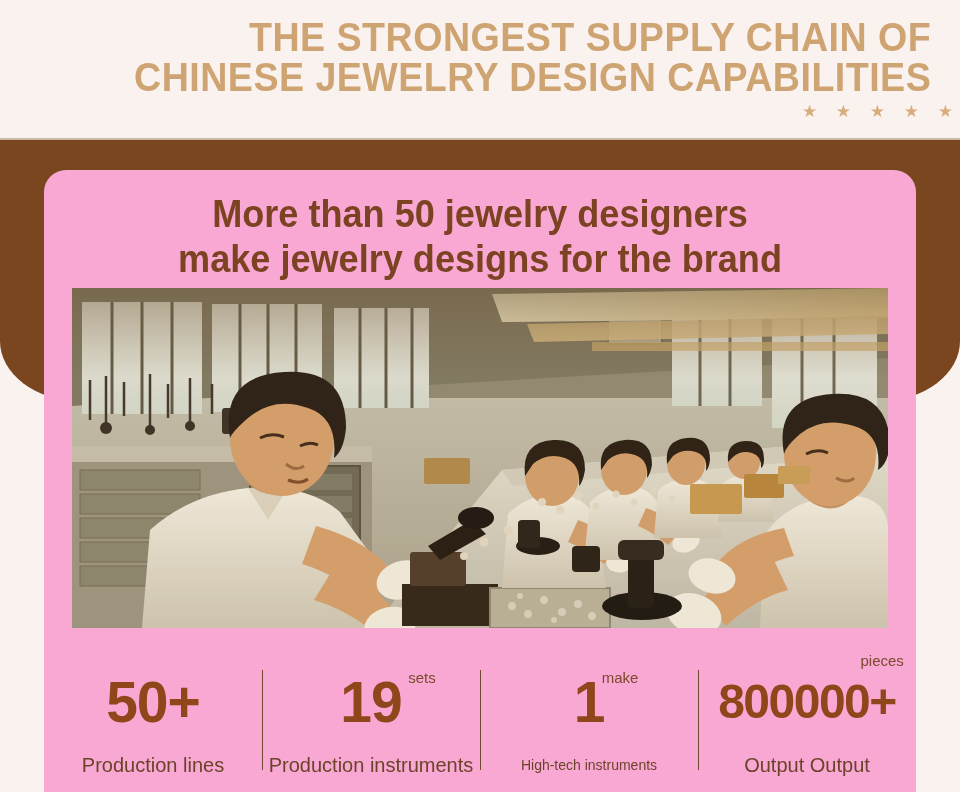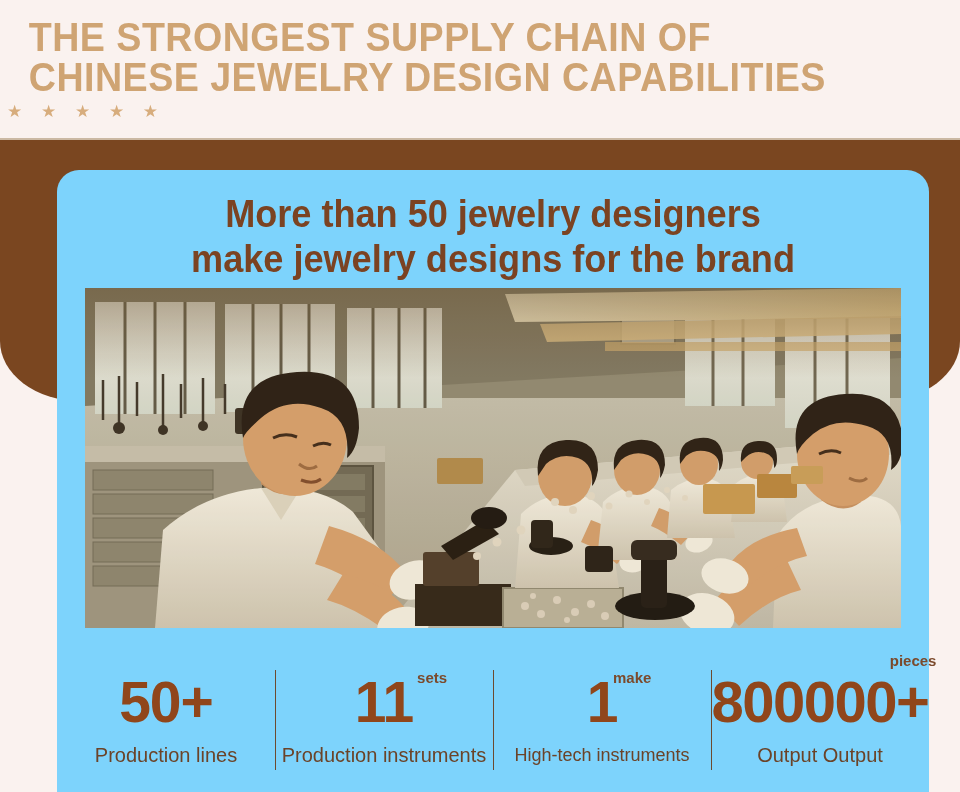--- a/index.html
+++ b/index.html
@@ -15,21 +15,21 @@
     position: relative;
   }
 
   
   .header {
     position: absolute;
     left: 0; top: 0;
     width: 960px;
     height: 138px;
     background: #faf2ef;
-    text-align: left;
+    text-align: right;
     overflow: hidden;
   }
   .header-title {
     margin: 0;
     padding-top: 17px;
     font-family: "Liberation Sans Narrow", "Liberation Sans", sans-serif;
     font-size: 40px;
     line-height: 40px;
     font-weight: bold;
     letter-spacing: 0.5px;
@@ -67,25 +67,25 @@
     position: absolute;
     left: 0; top: 138px;
     width: 960px;
     height: 2px;
     background: #cbb9a3;
   }
 
   
   .panel {
     position: absolute;
-    left: 57px;
+    left: 44px;
     top: 170px;
     width: 872px;
     bottom: 0;
-    background: #7dd3fc;
+    background: #f9a8d4;
     border-top-left-radius: 22px;
     border-top-right-radius: 22px;
   }
 
   .panel-heading {
     margin: 0;
     padding-top: 22px;
     text-align: center;
     font-family: "Liberation Sans Narrow", "Liberation Sans", sans-serif;
     font-size: 38px;
@@ -143,43 +143,43 @@
     display: inline-block;
     font-family: "Liberation Sans", sans-serif;
     font-weight: bold;
     font-size: 57px;
     line-height: 60px;
     color: #90461b;
     letter-spacing: -1px;
     text-align: right;
   }
   .stat-num.small {
-    font-size: 58px;
+    font-size: 48px;
     letter-spacing: -1.5px;
   }
   .stat-sup {
     position: absolute;
     top: -2px;
     right: -34px;
     font-size: 15px;
     line-height: 15px;
     color: #7b4a2c;
-    font-weight: bold;
+    font-weight: normal;
   }
   .stat-sup.wide {
     right: -8px;
     top: -19px;
   }
   .stat-label {
-    margin-top: 11px;
+    margin-top: 21px;
     font-size: 20px;
     line-height: 24px;
     color: #6b4328;
   }
-  .stat-label.tight { font-size: 18px; }
+  .stat-label.tight { font-size: 14px; }
 </style>
 </head>
 <body>
 
 <div class="header">
   <h1 class="header-title">
     <span class="line1">THE STRONGEST SUPPLY CHAIN OF</span>
     <span class="line2">CHINESE JEWELRY DESIGN CAPABILITIES</span>
   </h1>
   <div class="stars">★ ★ ★ ★ ★</div>
@@ -410,21 +410,21 @@
 
     <div class="stat">
       <div class="stat-num-wrap">
         <span class="stat-num">50+</span>
       </div>
       <div class="stat-label">Production lines</div>
     </div>
 
     <div class="stat">
       <div class="stat-num-wrap">
-        <span class="stat-num">11</span>
+        <span class="stat-num">19</span>
         <span class="stat-sup">sets</span>
       </div>
       <div class="stat-label">Production instruments</div>
     </div>
 
     <div class="stat">
       <div class="stat-num-wrap">
         <span class="stat-num">1</span>
         <span class="stat-sup">make</span>
       </div>

